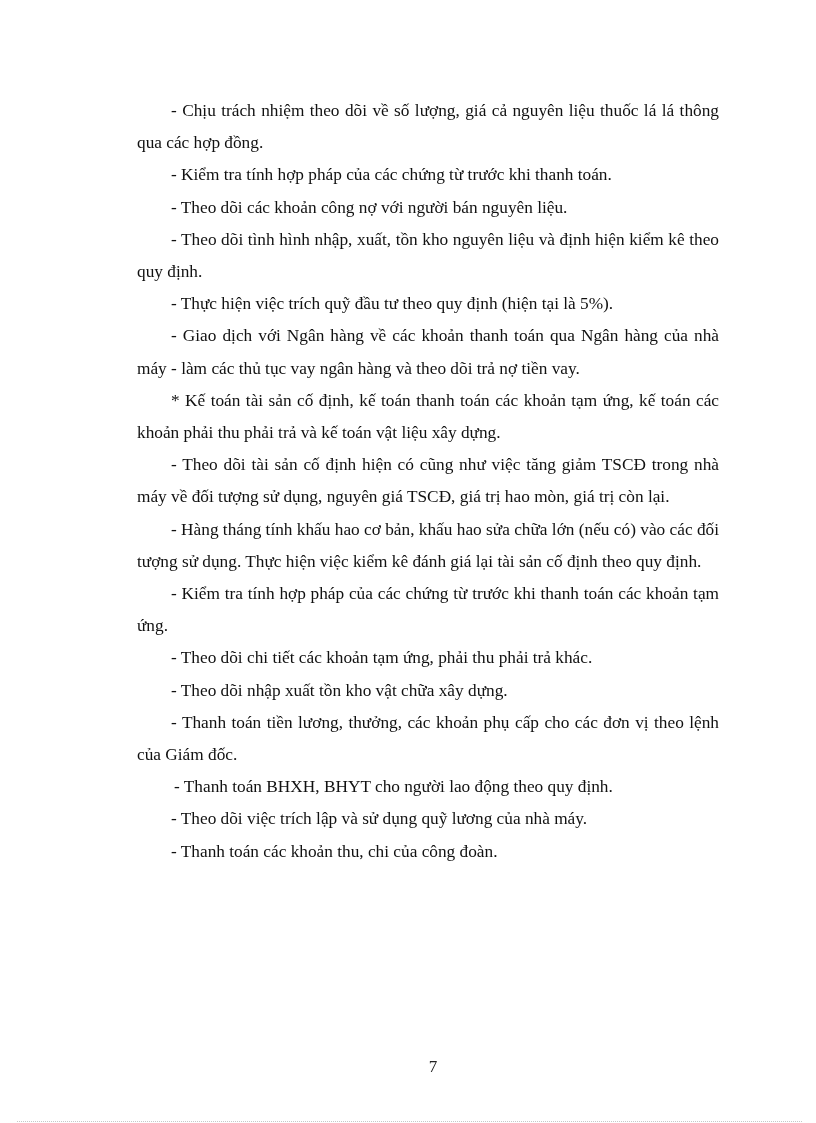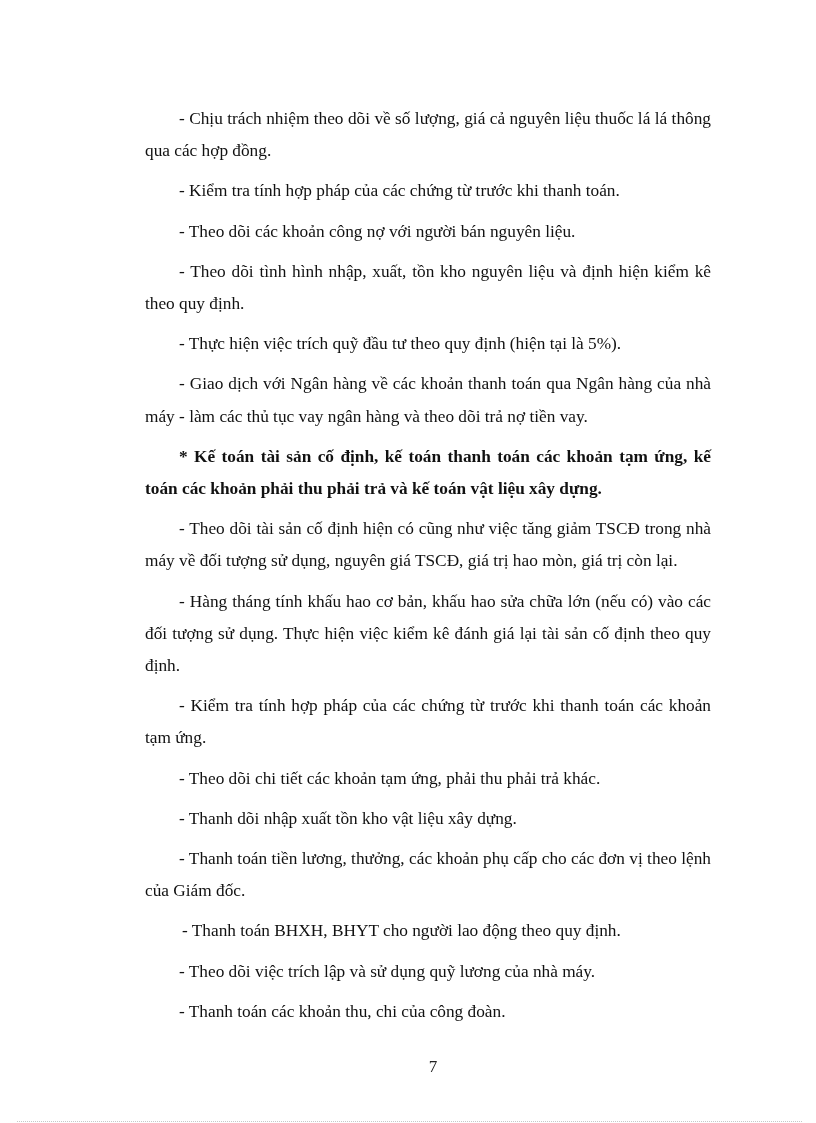--- a/index.html
+++ b/index.html
@@ -2,22 +2,22 @@
 <html><head>
 <meta charset="utf-8">
 <style>
   html, body { margin: 0; padding: 0; background: #ffffff; }
   body { width: 816px; height: 1123px; position: relative; overflow: hidden; }
   .page {
     position: absolute; left: 137px; top: 95px; width: 582px;
     font-family: "Liberation Serif", serif; font-size: 17.3px; color: #111;
     line-height: 32.2px;
   }
-  .para { text-align: justify; text-indent: 34px; margin: 8px; }
-  .para.bold { font-weight: bold; }
+  .para { text-align: justify; text-indent: 34px; margin: 0; }
+  .para.bold { font-weight: normal; }
   .para.extra { text-indent: 37px; }
   .pagenum {
     position: absolute; left: 0; width: 866px; top: 1057px; text-align: center;
     font-family: "Liberation Serif", serif; font-size: 17px; color: #222;
   }
   .dotline {
     position: absolute; left: 17px; width: 785px; top: 1121px; height: 0;
     border-top: 1px dotted #c8c8c8;
   }
 </style>
@@ -29,21 +29,21 @@
   <p class="para">- Kiểm tra tính hợp pháp của các chứng từ trước khi thanh toán.</p>
   <p class="para">- Theo dõi các khoản công nợ với người bán nguyên liệu.</p>
   <p class="para">- Theo dõi tình hình nhập, xuất, tồn kho nguyên liệu và định hiện kiểm kê theo quy định.</p>
   <p class="para">- Thực hiện việc trích quỹ đầu tư theo quy định (hiện tại là 5%).</p>
   <p class="para">- Giao dịch với Ngân hàng về các khoản thanh toán qua Ngân hàng của nhà máy - làm các thủ tục vay ngân hàng và theo dõi trả nợ tiền vay.</p>
   <p class="para bold">* Kế toán tài sản cố định, kế toán thanh toán các khoản tạm ứng, kế toán các khoản phải thu phải trả và kế toán vật liệu xây dựng.</p>
   <p class="para">- Theo dõi tài sản cố định hiện có cũng như việc tăng giảm TSCĐ trong nhà máy về đối tượng sử dụng, nguyên giá TSCĐ, giá trị hao mòn, giá trị còn lại.</p>
   <p class="para">- Hàng tháng tính khấu hao cơ bản, khấu hao sửa chữa lớn (nếu có) vào các đối tượng sử dụng. Thực hiện việc kiểm kê đánh giá lại tài sản cố định theo quy định.</p>
   <p class="para">- Kiểm tra tính hợp pháp của các chứng từ trước khi thanh toán các khoản tạm ứng.</p>
   <p class="para">- Theo dõi chi tiết các khoản tạm ứng, phải thu phải trả khác.</p>
-  <p class="para">- Thanh dõi nhập xuất tồn kho vật liệu xây dựng.</p>
+  <p class="para">- Theo dõi nhập xuất tồn kho vật chữa xây dựng.</p>
   <p class="para">- Thanh toán tiền lương, thưởng, các khoản phụ cấp cho các đơn vị theo lệnh của Giám đốc.</p>
   <p class="para extra">- Thanh toán BHXH, BHYT cho người lao động theo quy định.</p>
   <p class="para">- Theo dõi việc trích lập và sử dụng quỹ lương của nhà máy.</p>
   <p class="para">- Thanh toán các khoản thu, chi của công đoàn.</p>
 </div>
 
 <div class="pagenum">7</div>
 <div class="dotline"></div>
 
 </body></html>

